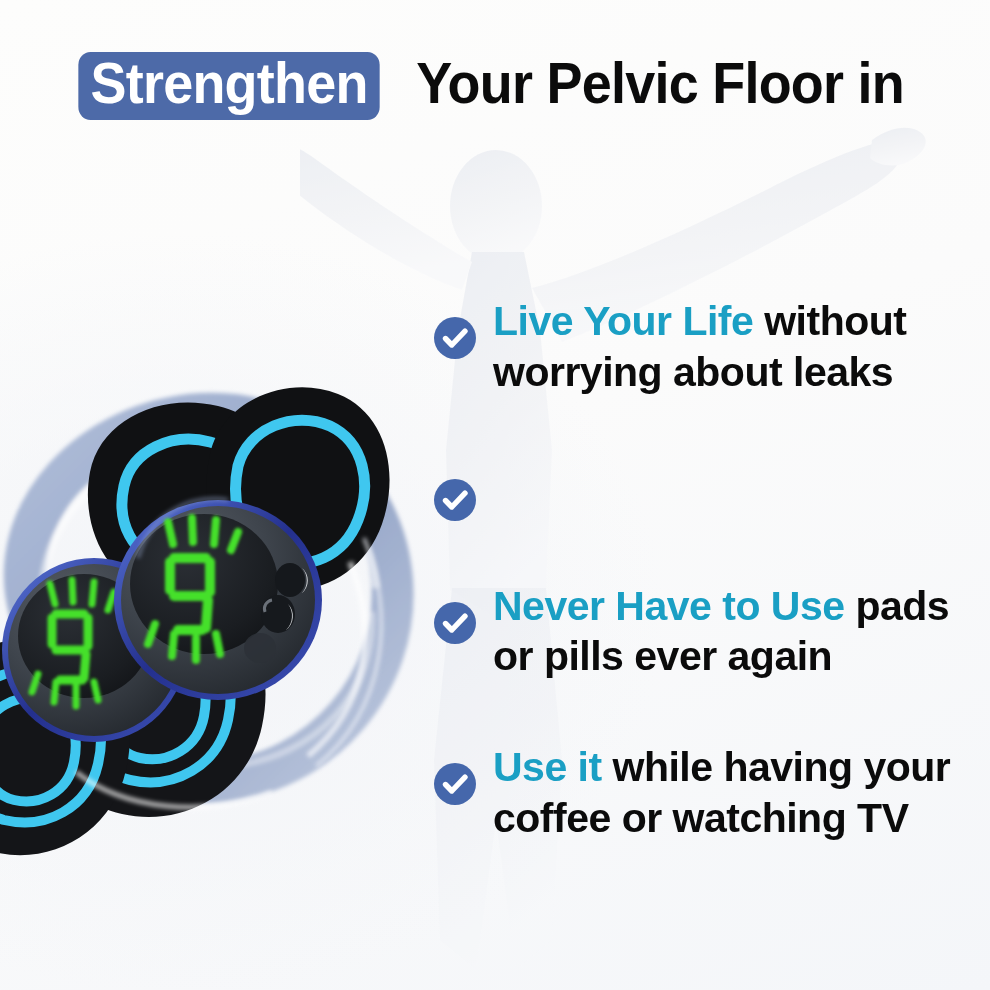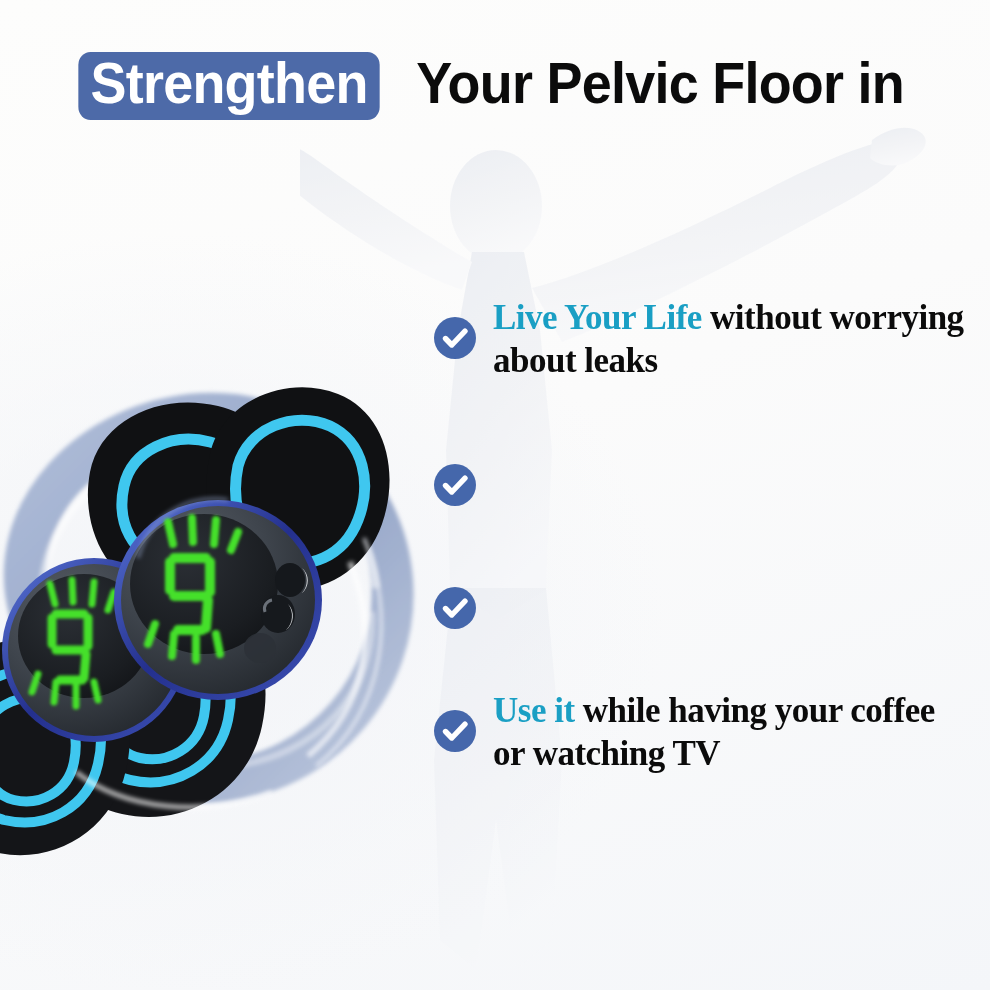--- a/index.html
+++ b/index.html
@@ -87,27 +87,26 @@
     flex: 0 0 auto;
     width: 42px; height: 42px;
     border-radius: 50%;
     background: #4567ab;
     margin-right: 17px;
     margin-top: 21px;
     position: relative;
   }
   .check-circle svg { position: absolute; left: 0; top: 0; }
   .bullet-text {
-    font-size: 35px;
+    font-size: 41px;
     font-weight: 700;
     line-height: 1.24;
     color: #0b0b0b;
     letter-spacing: -0.5px;
     font-stretch: condensed;
-    font-family: Liberation Serif, serif;
   }
   .lead { color: #1a9fc4; }
 
   
   .product {
     position: absolute;
     left: -28px; top: 362px;
     width: 460px; height: 520px;
     z-index: 4;
   }
@@ -316,20 +315,21 @@
         </svg>
       </span>
     </div>
 
     <div class="bullet">
       <span class="check-circle">
         <svg width="42" height="42" viewBox="0 0 42 42" aria-hidden="true">
           <path d="M11.5 21.5 L17.8 28 L31 14.2" fill="none" stroke="#ffffff" stroke-width="5.4" stroke-linecap="round" stroke-linejoin="round"></path>
         </svg>
       </span>
+      <span class="bullet-text"><span class="lead">Never Have to Use</span><span> pads or pills ever again</span></span>
     </div>
 
     <div class="bullet">
       <span class="check-circle">
         <svg width="42" height="42" viewBox="0 0 42 42" aria-hidden="true">
           <path d="M11.5 21.5 L17.8 28 L31 14.2" fill="none" stroke="#ffffff" stroke-width="5.4" stroke-linecap="round" stroke-linejoin="round"></path>
         </svg>
       </span>
       <span class="bullet-text"><span class="lead">Use it</span><span> while having your coffee or watching TV</span></span>
     </div>

